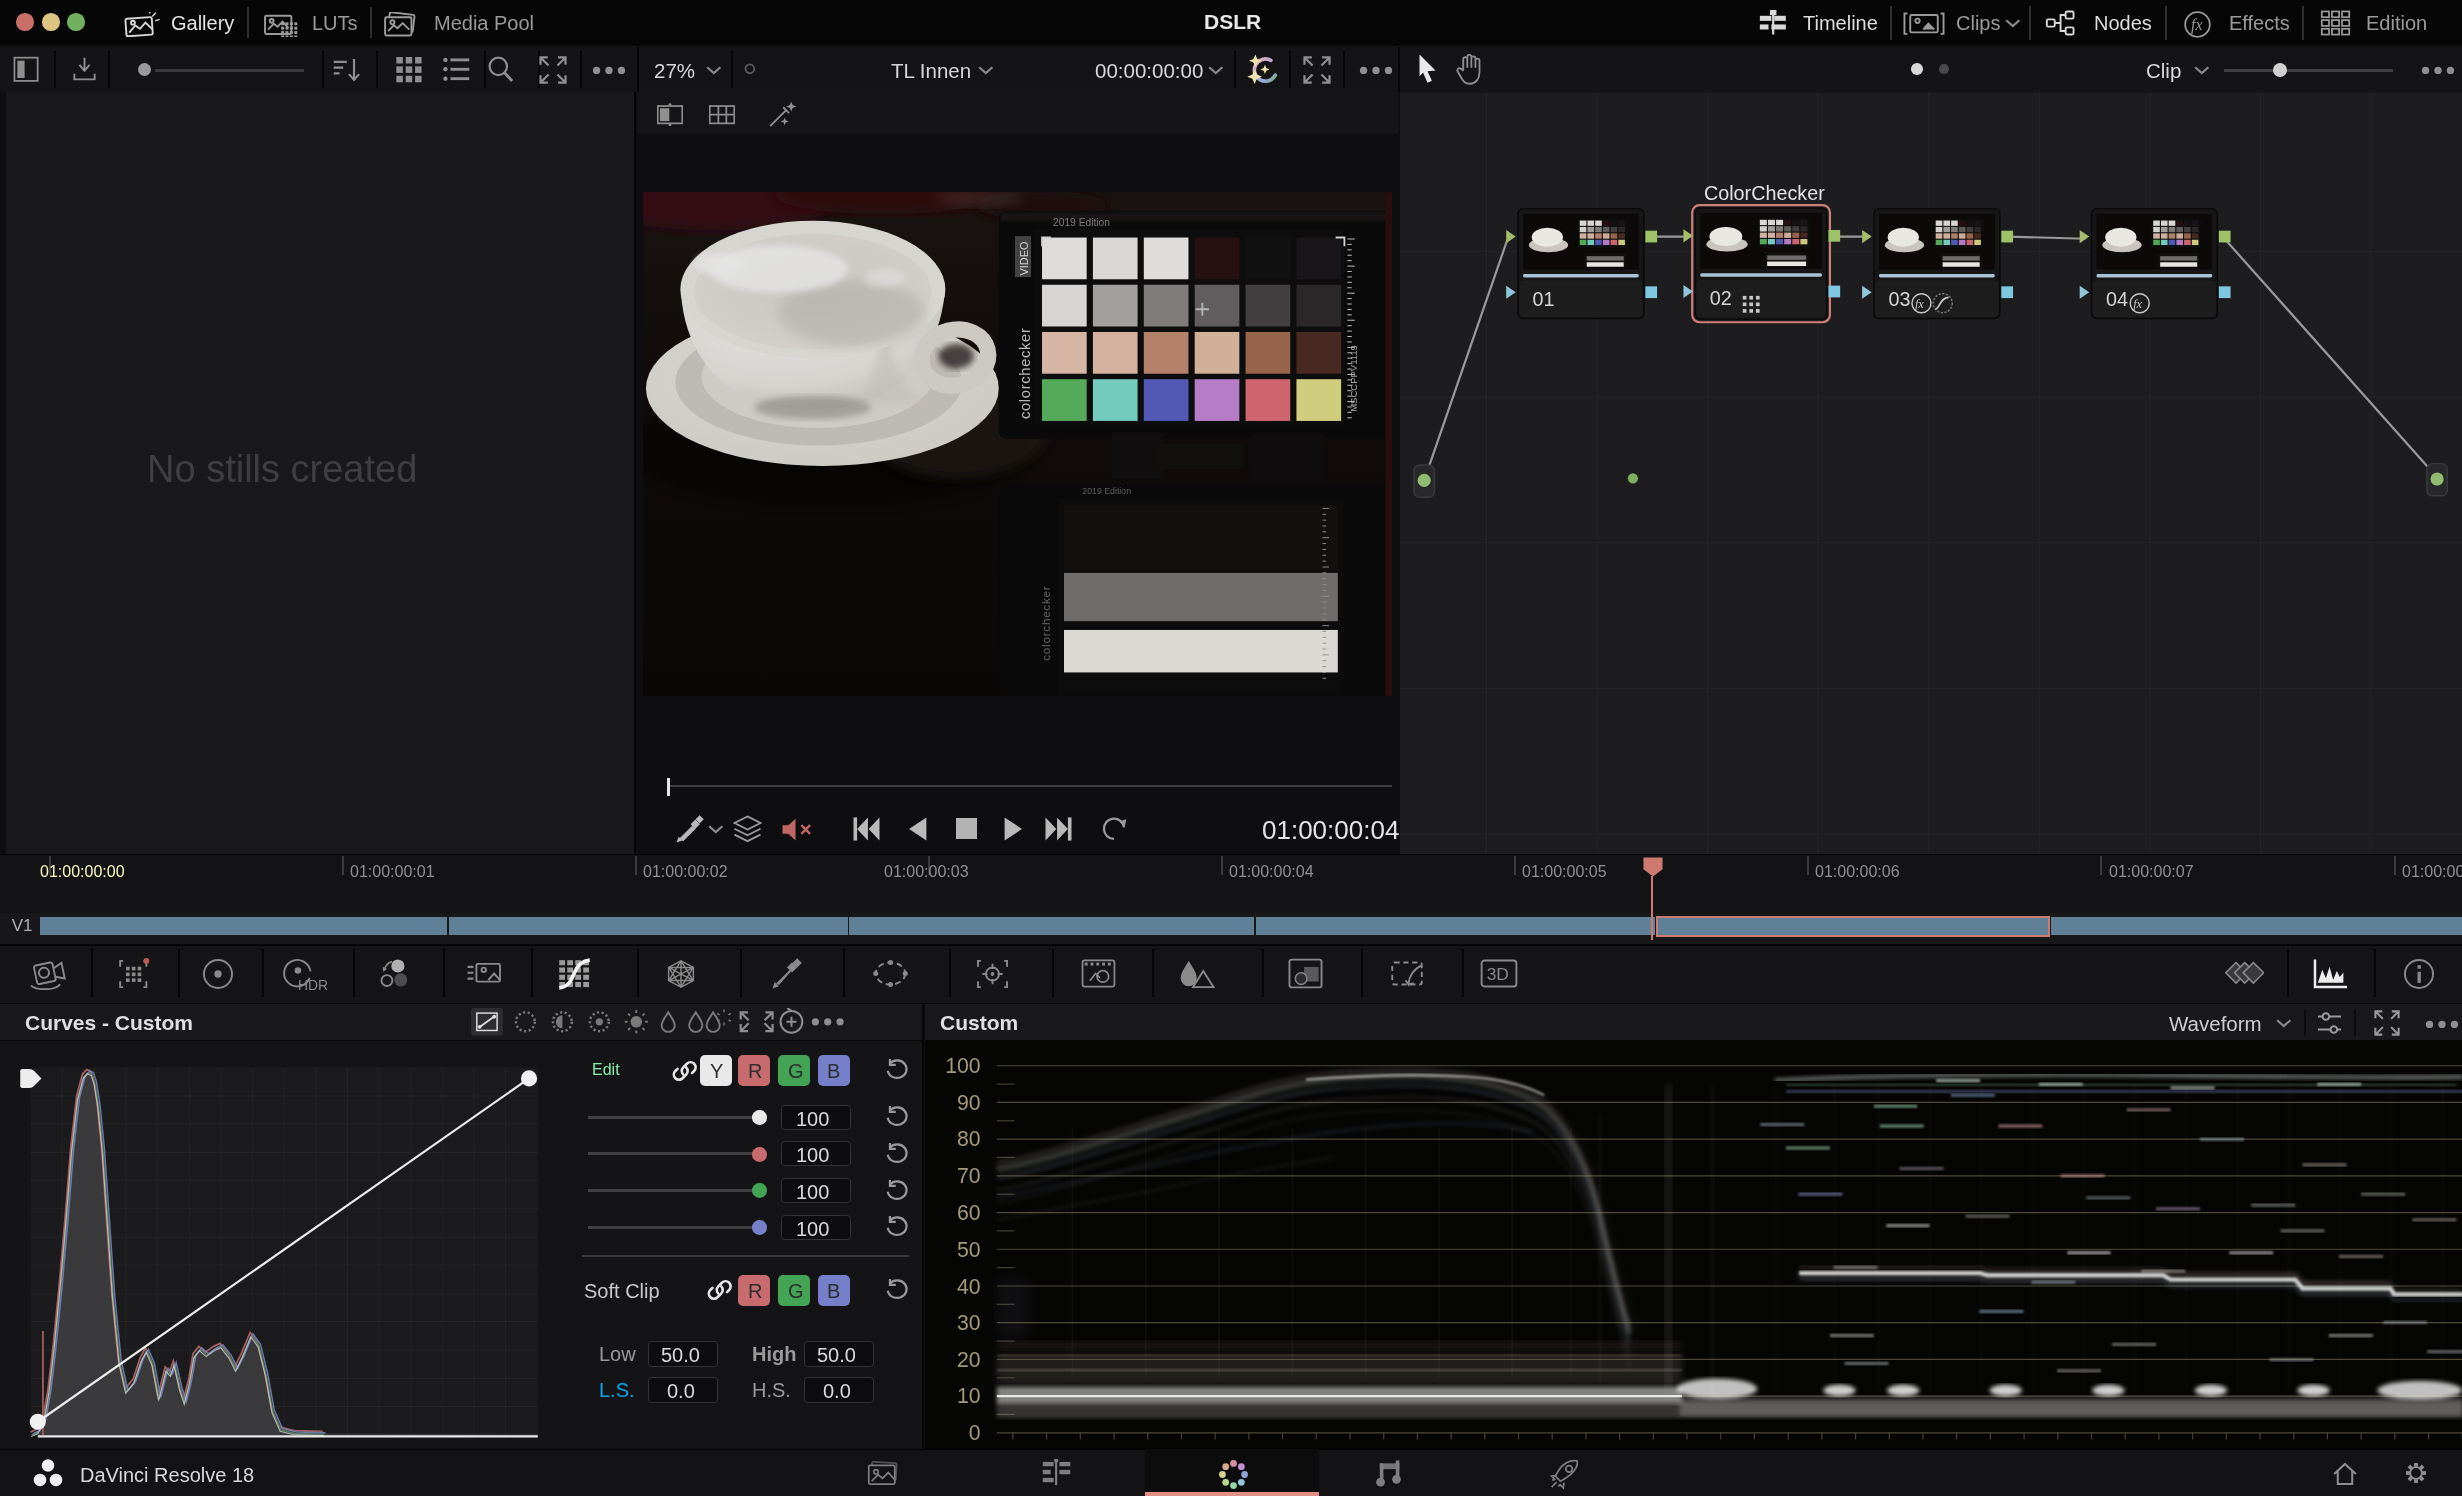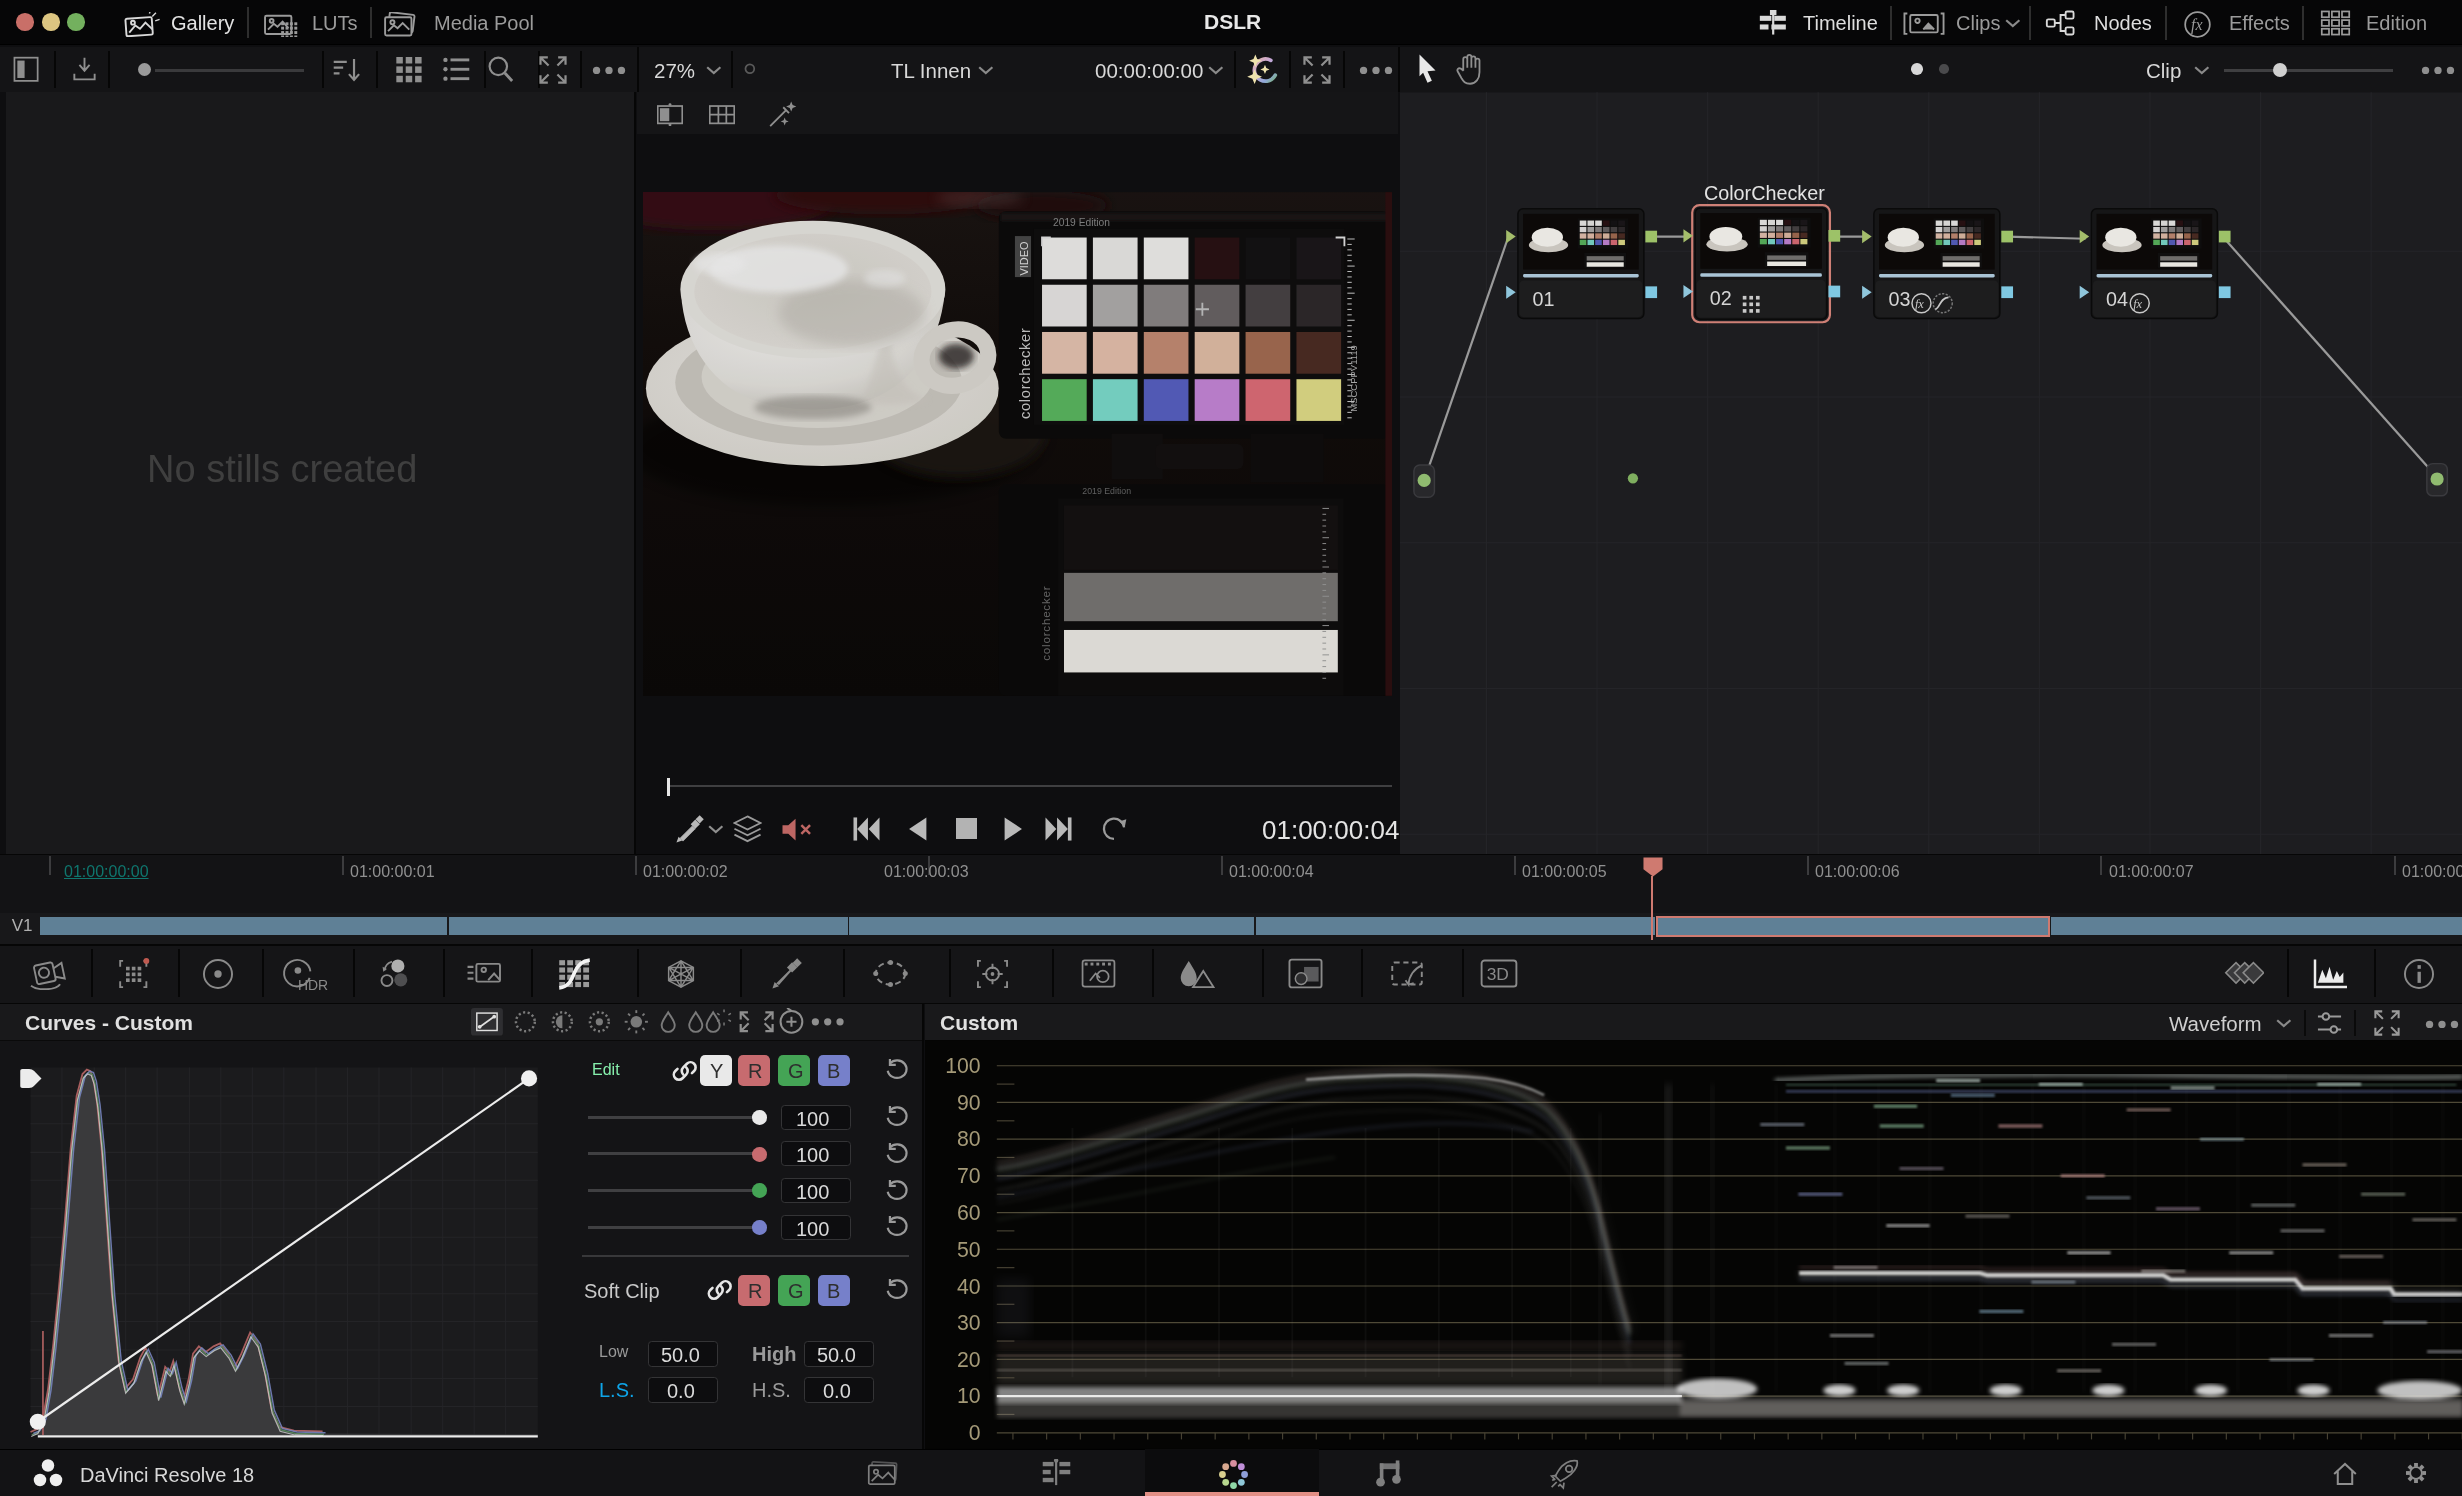--- a/index.html
+++ b/index.html
@@ -709,21 +709,21 @@
       <circle cx="1010" cy="288" r="13" stroke="#c8c8c8" stroke-width="2" fill="none"></circle>
       <text x="1001" y="295" font-size="17" font-style="italic" font-family="Liberation Serif" fill="#c8c8c8">fx</text>
       <path d="M928 188 l13 9 -13 9 z" fill="#a4bd6b"></path>
       <path d="M928 264 l13 9 -13 9 z" fill="#8fc6dc"></path>
       <rect x="1118" y="189" width="16" height="16" fill="#9dc268"></rect>
       <rect x="1118" y="265" width="16" height="16" fill="#7fc8e2"></rect>
 <text x="415" y="147" font-size="27" fill="#e2e2e2" font-family="Liberation Sans">ColorChecker</text>
 </svg>
 <div class="a" style="left:0px;top:854px;width:2462px;height:59px;background:#131315;border-top:1.5px solid #060606"></div>
 <div class="a" style="left:49px;top:856px;width:1.5px;height:19px;background:#3c3c3e"></div>
-<div class="a" style="left:64px;top:863px;font-size:16px;color:#0f766e;font-weight:400;white-space:nowrap;text-decoration:underline;">01:00:00:00</div>
+<div class="a" style="left:40px;top:863px;font-size:16px;color:#fef9c3;font-weight:400;white-space:nowrap;">01:00:00:00</div>
 <div class="a" style="left:342px;top:856px;width:1.5px;height:19px;background:#3c3c3e"></div>
 <div class="a" style="left:350px;top:863px;font-size:16px;color:#909090;font-weight:400;white-space:nowrap;">01:00:00:01</div>
 <div class="a" style="left:635px;top:856px;width:1.5px;height:19px;background:#3c3c3e"></div>
 <div class="a" style="left:643px;top:863px;font-size:16px;color:#909090;font-weight:400;white-space:nowrap;">01:00:00:02</div>
 <div class="a" style="left:928px;top:856px;width:1.5px;height:19px;background:#3c3c3e"></div>
 <div class="a" style="left:884px;top:863px;font-size:16px;color:#909090;font-weight:400;white-space:nowrap;">01:00:00:03</div>
 <div class="a" style="left:1221px;top:856px;width:1.5px;height:19px;background:#3c3c3e"></div>
 <div class="a" style="left:1229px;top:863px;font-size:16px;color:#909090;font-weight:400;white-space:nowrap;">01:00:00:04</div>
 <div class="a" style="left:1514px;top:856px;width:1.5px;height:19px;background:#3c3c3e"></div>
 <div class="a" style="left:1522px;top:863px;font-size:16px;color:#909090;font-weight:400;white-space:nowrap;">01:00:00:05</div>
@@ -1063,21 +1063,21 @@
 <div class="a" style="left:738px;top:1275px;width:32px;height:31px;background:#c76b6f;border-radius:5.1px"></div>
 <div class="a" style="left:748px;top:1280px;font-size:20px;color:#2e2e2e;font-weight:400;white-space:nowrap;">R</div>
 <div class="a" style="left:778px;top:1275px;width:32px;height:31px;background:#44a455;border-radius:5.1px"></div>
 <div class="a" style="left:788px;top:1280px;font-size:20px;color:#2e2e2e;font-weight:400;white-space:nowrap;">G</div>
 <div class="a" style="left:818px;top:1275px;width:32px;height:31px;background:#7680ca;border-radius:5.1px"></div>
 <div class="a" style="left:827px;top:1280px;font-size:20px;color:#2e2e2e;font-weight:400;white-space:nowrap;">B</div>
 <svg class="a" style="left:884px;top:1279px" width="25" height="23.4" viewBox="0 0 34 32">
 <path d="M8 6 a13 12 0 1 1 -3 10" stroke="#9a9a9a" stroke-width="3" fill="none"></path>
 <path d="M8 0 v8 h8" stroke="#9a9a9a" stroke-width="3" fill="none"></path>
     </svg>
-<div class="a" style="left:599px;top:1343px;font-size:16px;color:#9a9a9a;font-weight:400;white-space:nowrap;text-align:center;">Low</div>
+<div class="a" style="left:599px;top:1343px;font-size:20px;color:#9a9a9a;font-weight:400;white-space:nowrap;text-align:center;">Low</div>
 <div class="a" style="left:648px;top:1341px;width:70px;height:26px;background:#0d0d0f;border:0.7px solid #343436;border-radius:3.7px"></div>
 <div class="a" style="left:661px;top:1344px;font-size:20px;color:#dadada;font-weight:400;white-space:nowrap;">50.0</div>
 <div class="a" style="left:752px;top:1343px;font-size:20px;color:#9a9a9a;font-weight:700;white-space:nowrap;">High</div>
 <div class="a" style="left:804px;top:1341px;width:70px;height:26px;background:#0d0d0f;border:0.7px solid #343436;border-radius:3.7px"></div>
 <div class="a" style="left:817px;top:1344px;font-size:20px;color:#dadada;font-weight:400;white-space:nowrap;">50.0</div>
 <div class="a" style="left:599px;top:1379px;font-size:20px;color:#0ea5e9;font-weight:400;white-space:nowrap;">L.S.</div>
 <div class="a" style="left:648px;top:1377px;width:70px;height:26px;background:#0d0d0f;border:0.7px solid #343436;border-radius:3.7px"></div>
 <div class="a" style="left:667px;top:1380px;font-size:20px;color:#dadada;font-weight:400;white-space:nowrap;">0.0</div>
 <div class="a" style="left:752px;top:1379px;font-size:20px;color:#9a9a9a;font-weight:400;white-space:nowrap;">H.S.</div>
 <div class="a" style="left:804px;top:1377px;width:70px;height:26px;background:#0d0d0f;border:0.7px solid #343436;border-radius:3.7px"></div>

